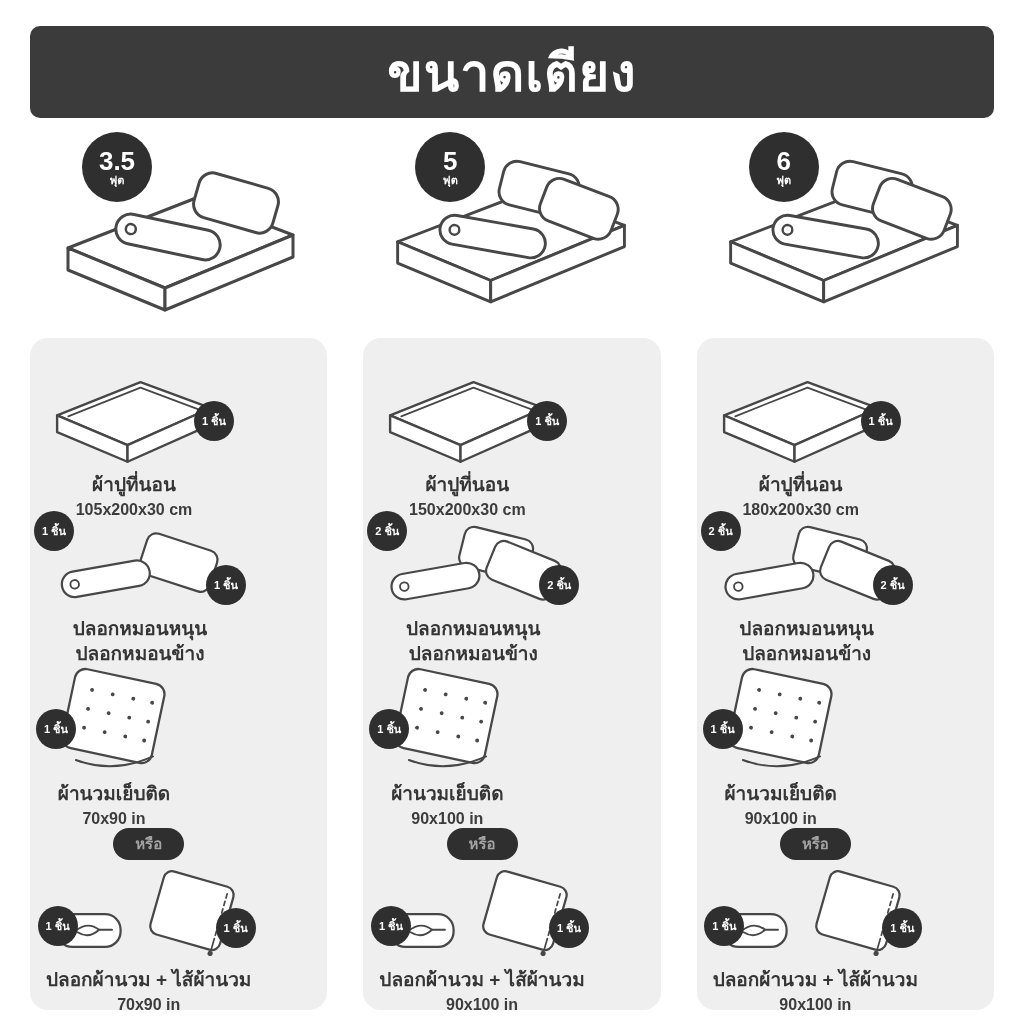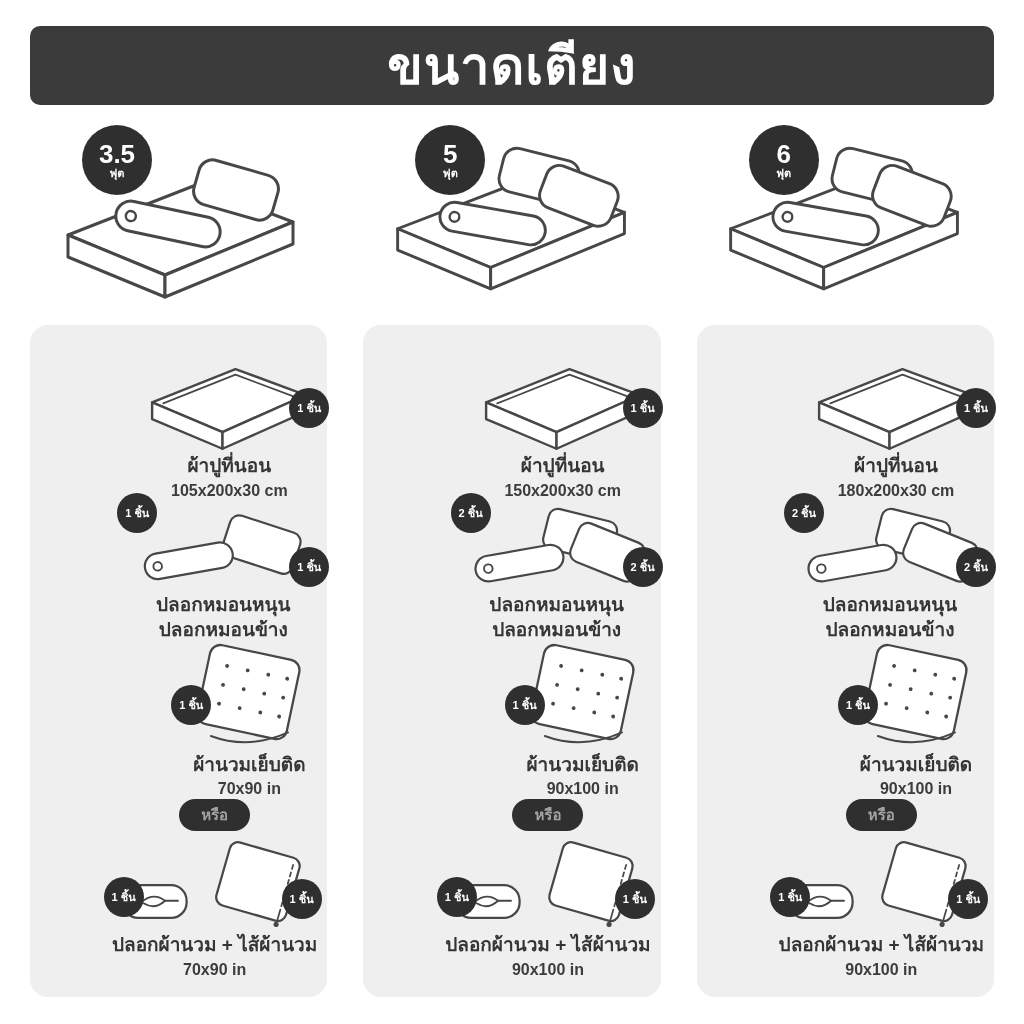--- a/index.html
+++ b/index.html
@@ -10,21 +10,21 @@
     font-family: "Liberation Sans", sans-serif;
     color: #3c3c3c;
     overflow: hidden;
   }
   .page { padding: 26px 30px 0; }
 
   
   .header-bar {
     background: #3b3b3b;
     border-radius: 10px;
-    height: 79px;
+    height: 92px;
     display: flex; align-items: center; justify-content: center;
   }
   .page-title {
     color: #ffffff;
     font-size: 52px;
     font-weight: bold;
     letter-spacing: 1px;
   }
 
   
@@ -37,50 +37,50 @@
 
   
   .bed-area {
     position: relative;
     height: 208px;
     display: flex; align-items: flex-start; justify-content: center;
     padding-top: 16px;
   }
   .bed-icon svg { display: block; width: 252px; height: auto; }
   .size-badge {
-    position: absolute; left: 52px; top: 14px;
+    position: absolute; left: 52px; top: 8px;
     width: 70px; height: 70px;
     background: #2f2f2f; border-radius: 50%;
     color: #fff; z-index: 2;
     display: flex; flex-direction: column; align-items: center; justify-content: center;
     line-height: 1.05;
   }
   .size-value { font-size: 26px; font-weight: bold; }
   .size-unit  { font-size: 11px; font-weight: bold; }
 
   
   .panel {
     background: #efefef;
     border-radius: 18px;
     height: 672px;
-    padding: 20px 10px 18px;
-    display: flex; flex-direction: column; align-items: flex-end;
+    padding: 20px 16px 18px;
+    display: flex; flex-direction: column; align-items: flex-start;
     justify-content: space-between;
   }
   .item { display: flex; flex-direction: column; align-items: center; }
   .illus { position: relative; }
   .illus svg { display: block; width: 100%; height: auto; }
   .illus-sheet    { width: 176px; }
   .illus-pillows  { width: 188px; }
   .illus-comforter{ width: 136px; }
   .illus-duvet    { width: 198px; }
 
   .item-name {
     font-size: 19px; font-weight: bold; text-align: center;
-    line-height: 1.3; margin-top: 0; color: #353535;
+    line-height: 1.3; margin-top: 6px; color: #353535;
   }
   .item-dim {
     font-size: 16px; font-weight: bold; text-align: center;
     margin-top: 3px; color: #3c3c3c;
   }
 
   .count-badge {
     position: absolute;
     width: 40px; height: 40px; border-radius: 50%;
     background: #2f2f2f; color: #fff;

